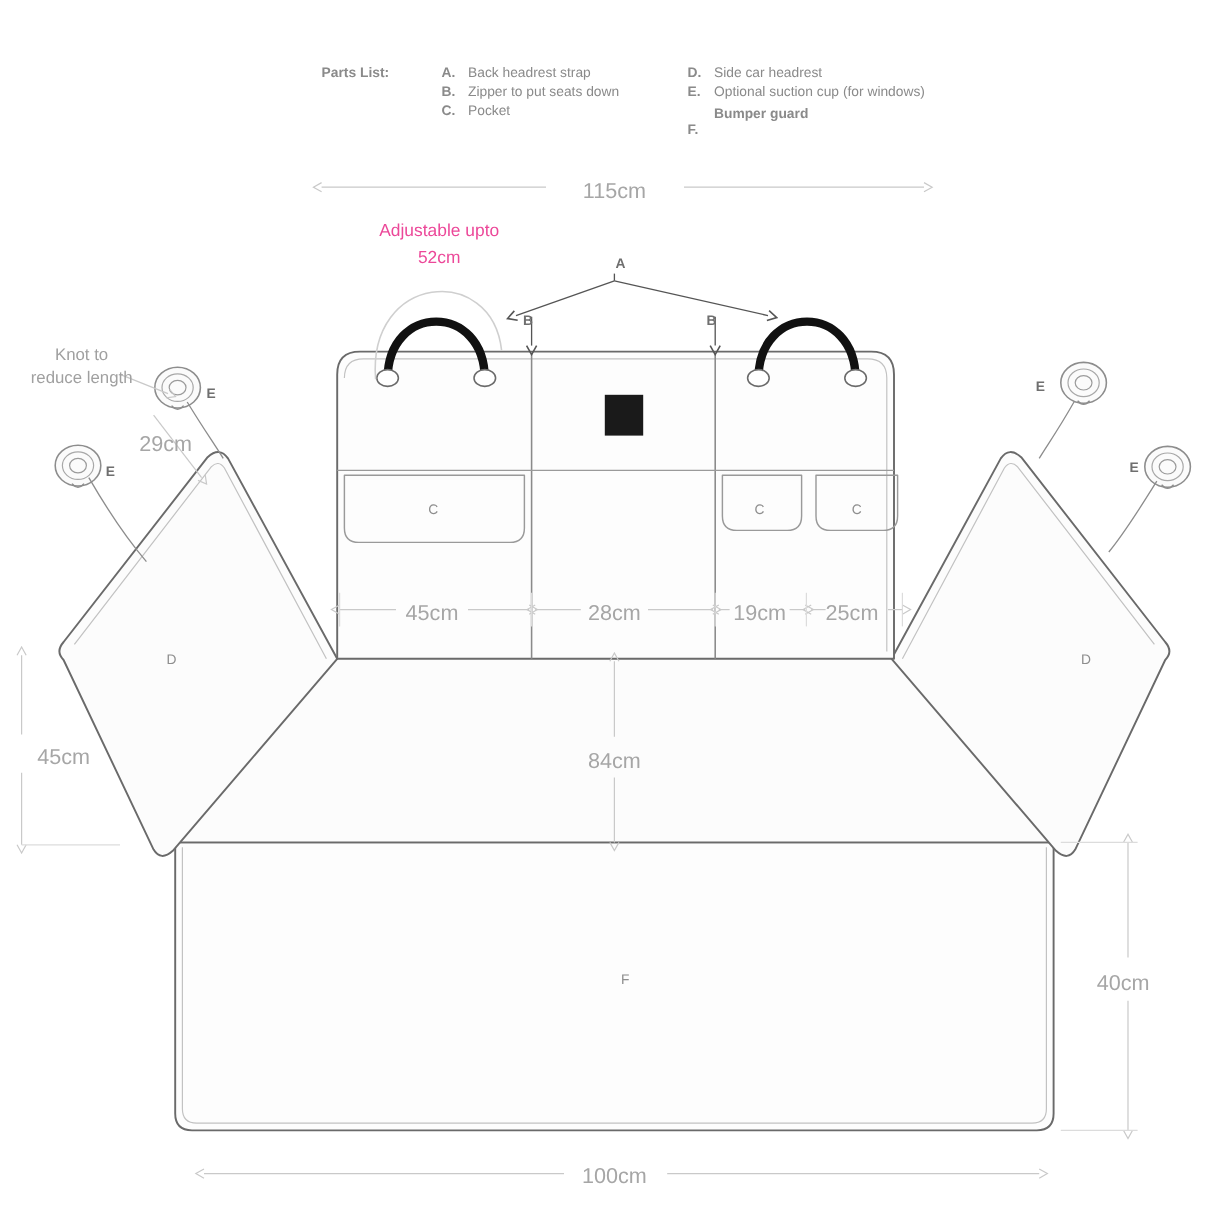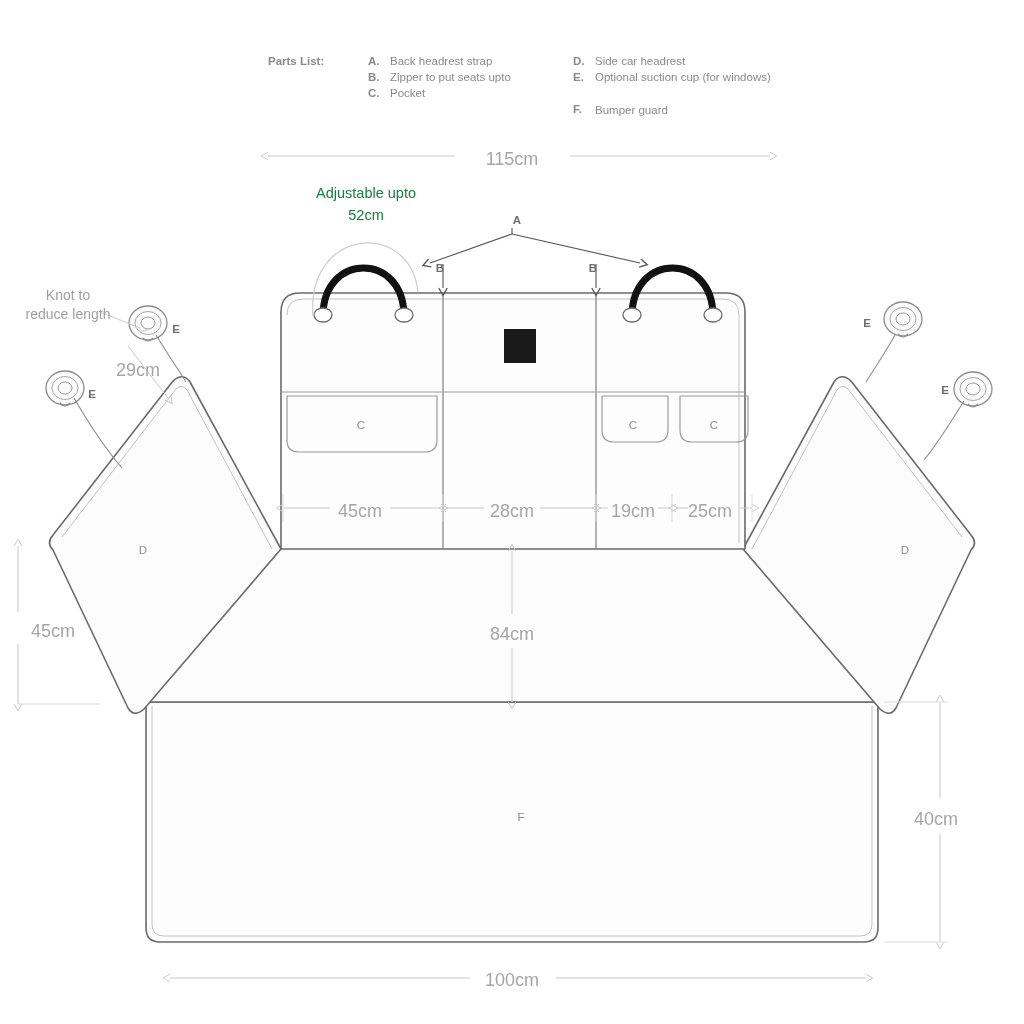--- a/index.html
+++ b/index.html
@@ -53,21 +53,21 @@
     color: #a6a6a6;
   }
   .note {
     font-size: 14px;
     color: #a0a0a0;
     text-align: center;
     line-height: 1.35;
   }
   .note-dark {
     font-size: 14.5px;
-    color: #15803d;
+    color: #ec4899;
     text-align: center;
     line-height: 1.35;
   }
   .lbl {
     font-size: 11.5px;
     font-weight: bold;
     color: #6f6f6f;
   }
   .lbl-light {
     font-size: 11.5px;
@@ -234,33 +234,33 @@
     <line x1="170" y1="962" x2="470" y2="962" stroke="#c9c9c9" stroke-width="1" marker-start="url(#arrL)"></line>
     <line x1="556" y1="962" x2="866" y2="962" stroke="#c9c9c9" stroke-width="1" marker-end="url(#arrR)"></line>
   </svg>
 
   <div class="txt parts-head" style="left:268px; top:38px;">Parts List:</div>
 
   <div class="txt parts-key" style="left:368px; top:38px;">A.</div>
   <div class="txt parts-val" style="left:390px; top:38px;">Back headrest strap</div>
 
   <div class="txt parts-key" style="left:368px; top:54px;">B.</div>
-  <div class="txt parts-val" style="left:390px; top:54px;">Zipper to put seats upto</div>
+  <div class="txt parts-val" style="left:390px; top:54px;">Zipper to put seats down</div>
 
   <div class="txt parts-key" style="left:368px; top:70px;">C.</div>
   <div class="txt parts-val" style="left:390px; top:70px;">Pocket</div>
 
   <div class="txt parts-key" style="left:573px; top:38px;">D.</div>
   <div class="txt parts-val" style="left:595px; top:38px;">Side car headrest</div>
 
   <div class="txt parts-key" style="left:573px; top:54px;">E.</div>
   <div class="txt parts-val" style="left:595px; top:54px;text-align:right;">Optional suction cup (for windows)</div>
 
   <div class="txt parts-key" style="left:573px; top:86px;">F.</div>
-  <div class="txt parts-val" style="left:595px; top:87px;">Bumper guard</div>
+  <div class="txt parts-val" style="left:595px; top:72px;font-weight:bold;">Bumper guard</div>
 
   <div class="txt dim center" style="left:512px; top:132px;">115cm</div>
 
   <div class="txt note-dark center" style="left:366px; top:168px; width:190px;">Adjustable upto</div>
   <div class="txt note-dark center" style="left:366px; top:190px; width:190px;">52cm</div>
 
   <div class="txt note center" style="left:68px; top:270px; width:180px;">Knot to
 reduce length</div>
 
   <div class="txt dim" style="left:116px; top:343px;">29cm</div>

